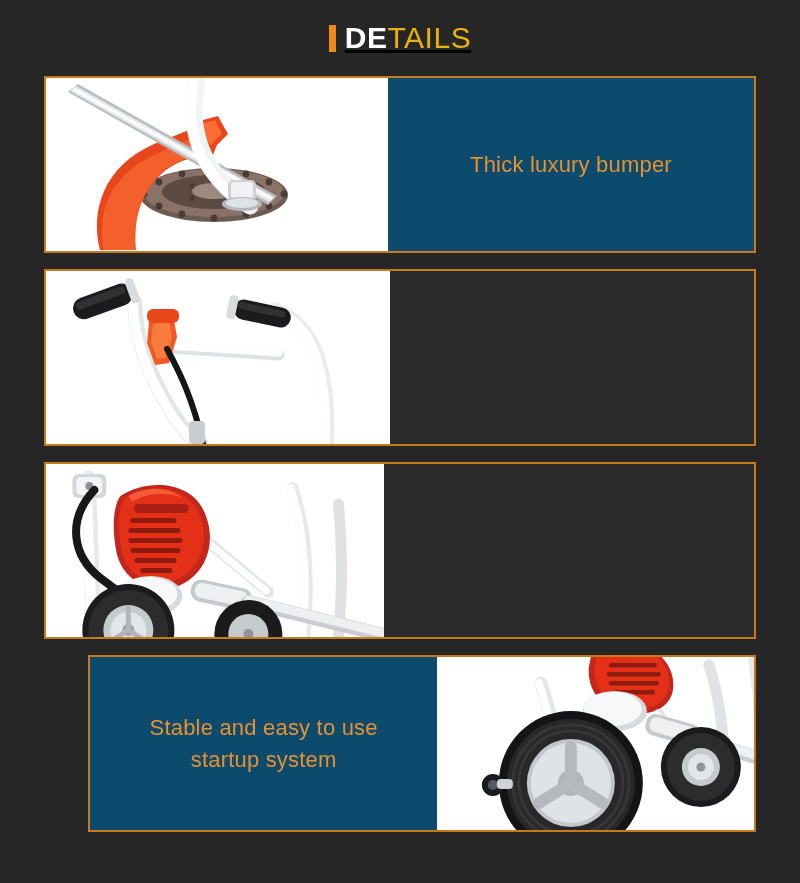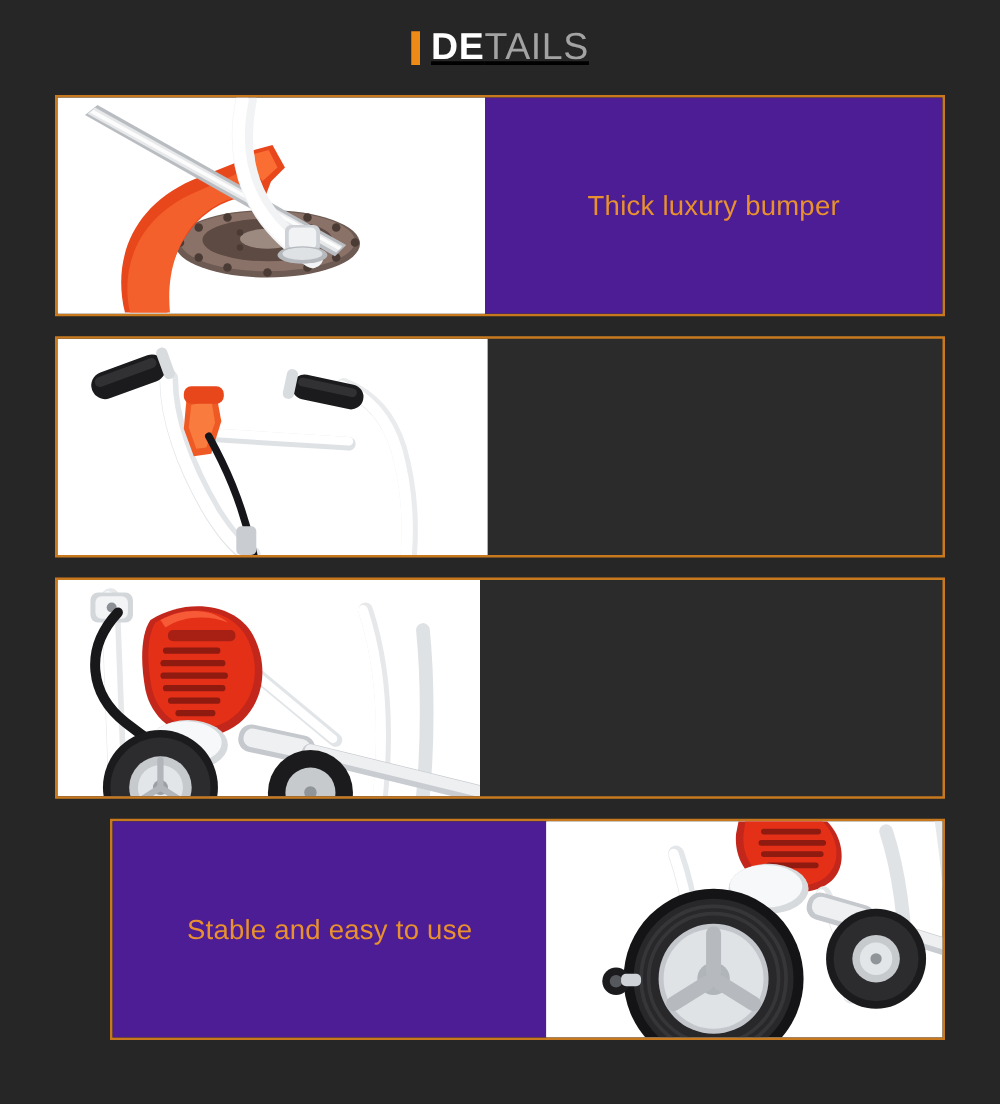--- a/index.html
+++ b/index.html
@@ -26,41 +26,41 @@
     line-height:1;
   }
   .title-bar{
     width:7px;
     height:27px;
     background:#ED8B16;
     margin-right:9px;
     display:inline-block;
   }
   .title-strong{ color:#FFFFFF; font-weight:bold; }
-  .title-light { color:#a3a3a3; font-weight:normal; }
+  .title-light { color:#eab308; font-weight:normal; }
 
   
   .cards{
     padding:0 44px;
   }
   .card{
     position:relative;
     border:2px solid #C8791E;
     background:#2B2B2B;
     height:177px;
     margin-bottom:16px;
     display:flex;
     overflow:hidden;
   }
   .card:last-child{ margin-bottom:0;margin-left:44px; }
 
   .pane{ position:relative; height:100%; }
   .pane-photo{ background:#FFFFFF; overflow:hidden; }
   .pane-text{
-    background:#4c1d95;
+    background:#0c4a6e;
     display:flex;
     align-items:center;
     justify-content:center;
     padding:0 18px;
   }
   .caption{
     color:#E8912E;
     font-size:22px;
     line-height:1.45;
     text-align:center;
@@ -237,20 +237,21 @@
         <circle cx="206" cy="170" r="5" fill="#90959a"></circle>
       </svg>
 
     </div>
   </div>
 
   <div class="card">
     <div class="pane pane-text" style="width:52.3%">
       <div class="caption">
         <span>Stable and easy to use</span><br>
+        <span>startup system</span>
       </div>
     </div>
     <div class="pane pane-photo" style="width:47.7%">
       <svg class="photo-svg" viewBox="0 0 345 173" preserveAspectRatio="xMidYMid slice">
         <rect width="345" height="173" fill="#ffffff"></rect>
 
         <g>
           <path d="M172 -20 C210 -24 246 -6 250 22 C254 48 232 60 204 56 C178 52 164 32 166 10 Z" fill="#C3261A"></path>
           <path d="M176 -18 C210 -21 242 -5 246 21 C249 44 229 55 205 51 C182 47 170 30 172 10 Z" fill="#E53018"></path>
           <g fill="#8E1A10">

